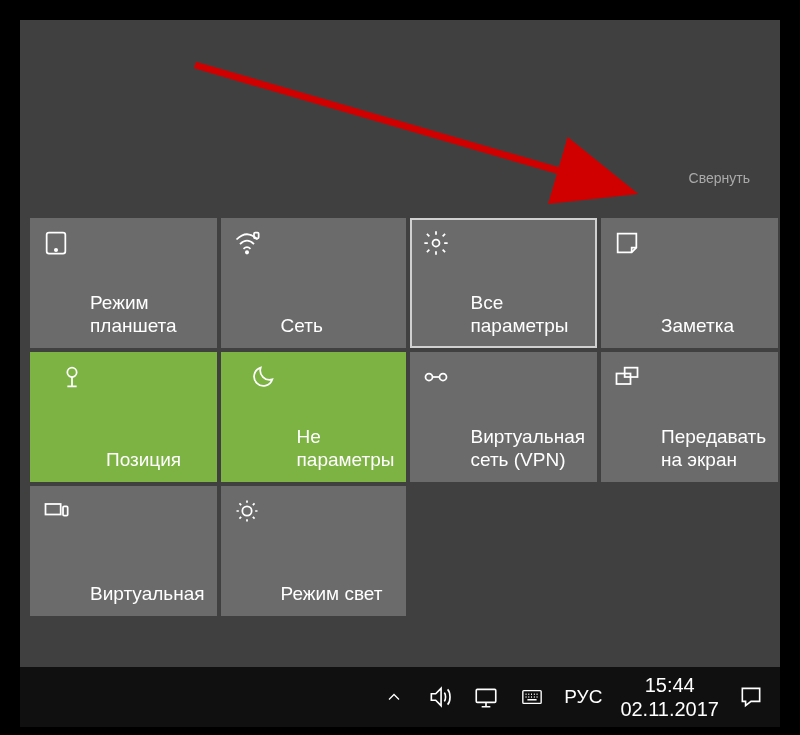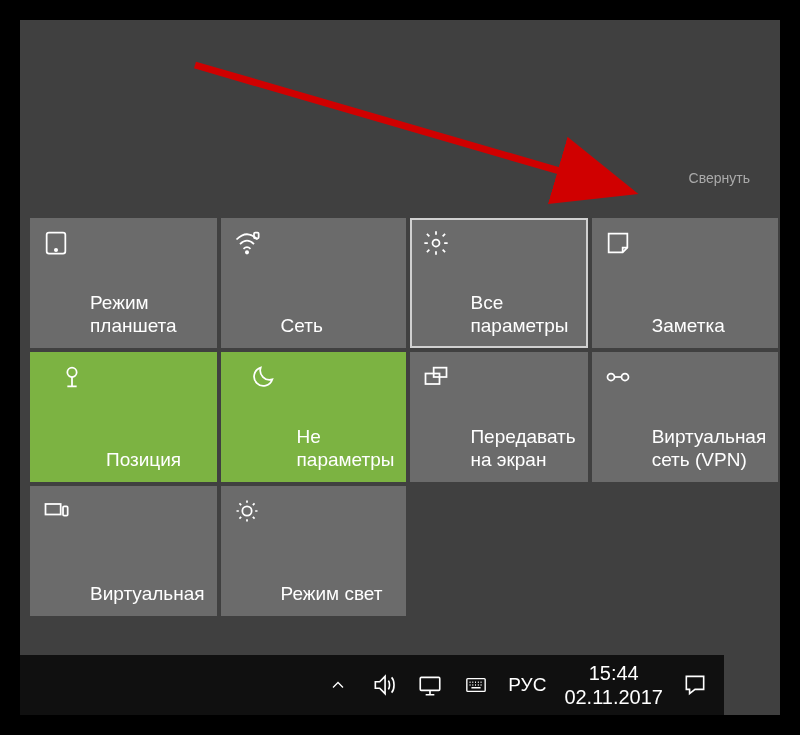--- a/index.html
+++ b/index.html
@@ -72,23 +72,23 @@
       fill: none;
       stroke-width: 1.5;
     }
     .tile-label {
       font-size: 19px;
       line-height: 1.2;
       margin-left: 48px;
     }
     .taskbar {
       position: absolute;
-      bottom: 20px;
+      bottom: 8px;
       left: 20px;
-      width: 704px;
+      width: 760px;
       height: 60px;
       background: #101010;
       display: flex;
       align-items: center;
       justify-content: flex-end;
       padding: 12px 15px;
       color: #fff;
       gap: 18px;
     }
     .taskbar .tray-icon {
@@ -181,35 +181,35 @@
         <div class="tile-icon">
           <svg viewBox="0 0 24 24" width="28" height="28">
             <path d="M20 14A8 8 0 0 1 10 4a8 8 0 1 0 10 10z"></path>
           </svg>
         </div>
         <div class="tile-label">Не параметры</div>
       </div>
       <div class="tile">
         <div class="tile-icon">
           <svg viewBox="0 0 24 24" width="28" height="28">
-            <rect x="3" y="9" width="12" height="9"></rect>
-            <rect x="10" y="4" width="11" height="8"></rect>
-          </svg>
-        </div>
-        <div class="tile-label">Передавать на экран</div>
-      </div>
-      <div class="tile">
-        <div class="tile-icon">
-          <svg viewBox="0 0 24 24" width="28" height="28">
             <circle cx="6" cy="12" r="3"></circle>
             <circle cx="18" cy="12" r="3"></circle>
             <path d="M9 12h6"></path>
           </svg>
         </div>
         <div class="tile-label">Виртуальная сеть (VPN)</div>
+      </div>
+      <div class="tile">
+        <div class="tile-icon">
+          <svg viewBox="0 0 24 24" width="28" height="28">
+            <rect x="3" y="9" width="12" height="9"></rect>
+            <rect x="10" y="4" width="11" height="8"></rect>
+          </svg>
+        </div>
+        <div class="tile-label">Передавать на экран</div>
       </div>
       <div class="tile">
         <div class="tile-icon">
           <svg viewBox="0 0 24 24" width="28" height="28">
             <rect x="3" y="6" width="13" height="9"></rect>
             <rect x="18" y="8" width="4" height="8" rx="1"></rect>
           </svg>
         </div>
         <div class="tile-label">Виртуальная</div>
       </div>

